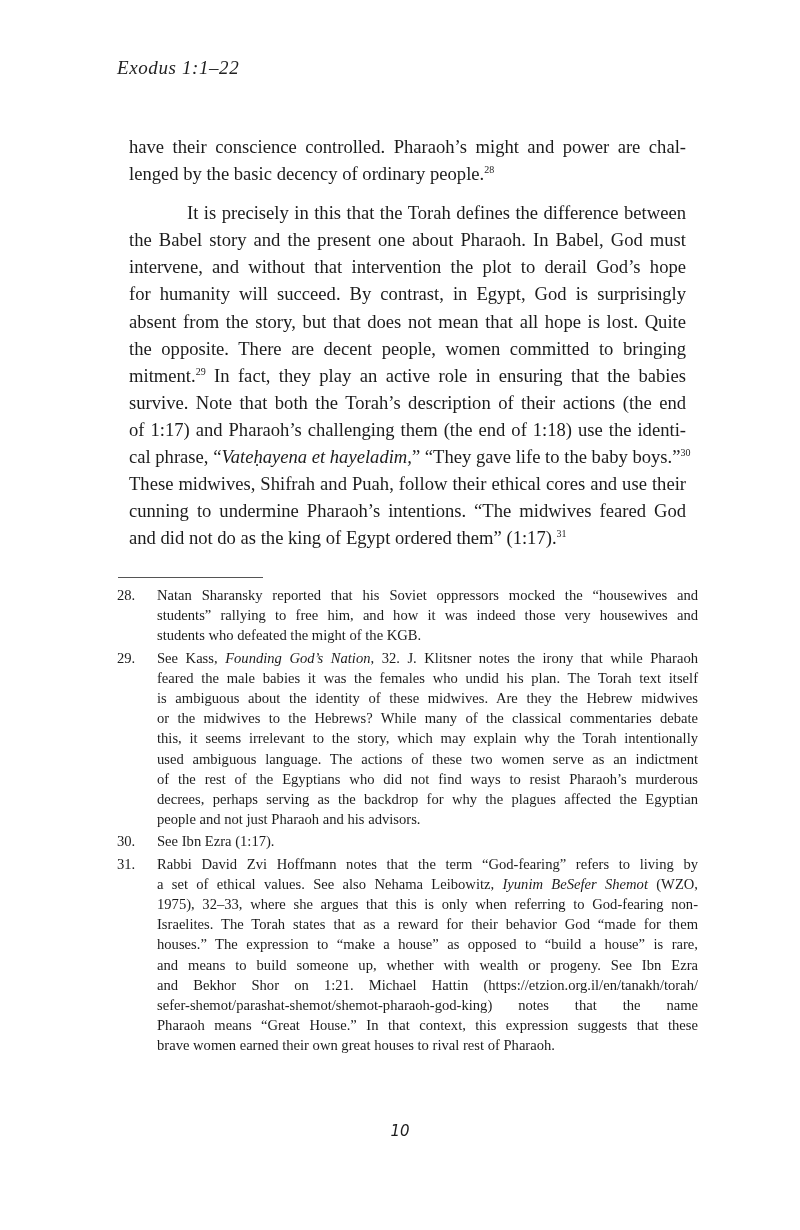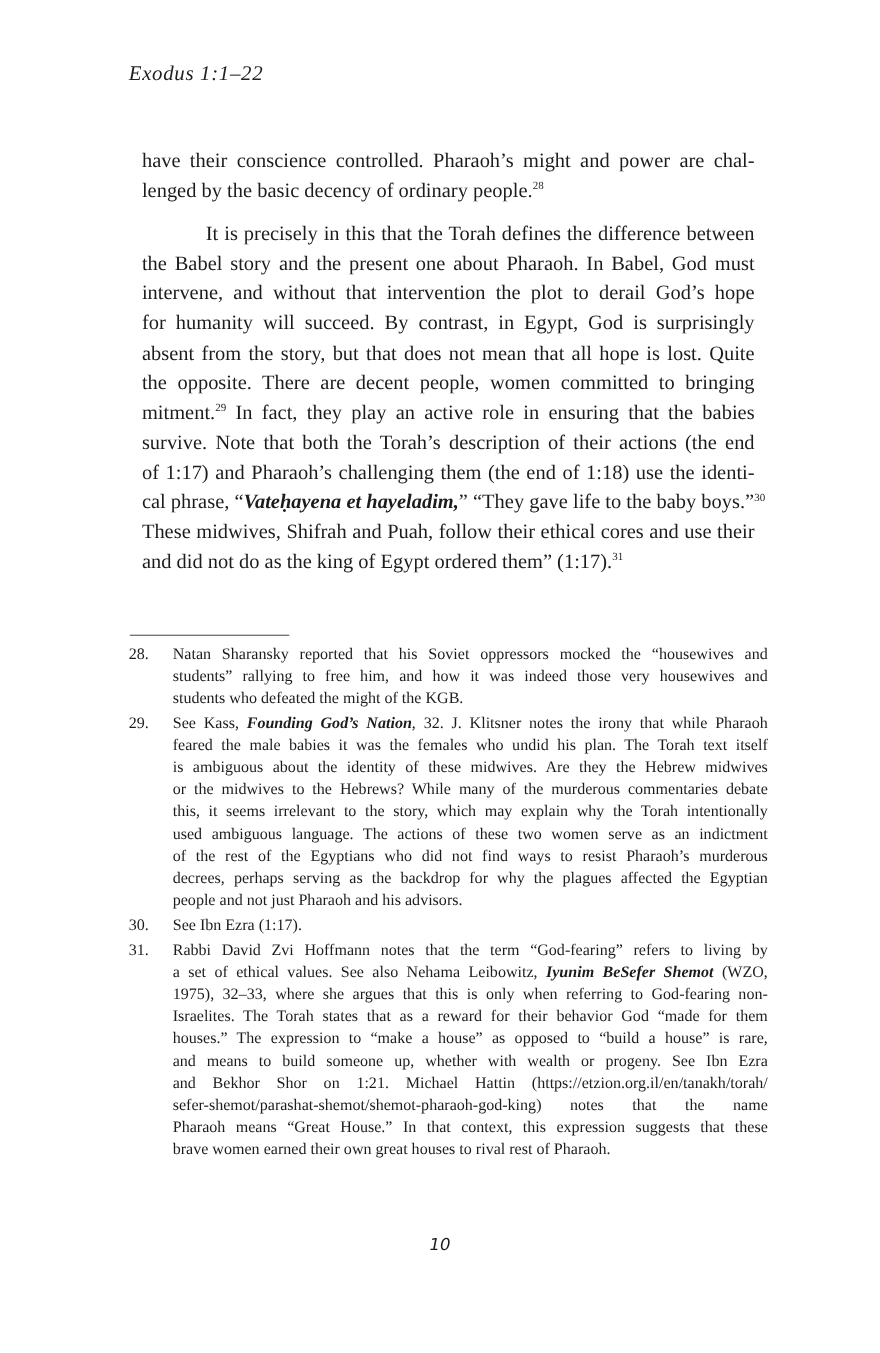--- a/index.html
+++ b/index.html
@@ -15,21 +15,21 @@
   sup { font-size: 10px; line-height: 0; vertical-align: 7px; }
   .rule { position: absolute; left: 118px; top: 577px; width: 145px; height: 1px; background: #555; }
   .footnotes { position: absolute; left: 117px; top: 585px; width: 581px;
                font-size: 14.6px; line-height: 20.2px; }
   .fn { position: relative; padding-left: 40px; margin: 0 0 2px 0; }
   .fn-num { position: absolute; left: 0; top: 0; }
   .fn .line { text-align: justify; text-align-last: justify; }
   .fn .line.last { text-align-last: left; }
   .page-number { position: absolute; left: 0; width: 800px; top: 1122px; text-align: center;
                  font-style: italic; font-size: 15px; font-family: "DejaVu Sans", sans-serif; }
-  em { font-style: italic; font-weight: bold; }
+  em { font-style: italic; }
 </style>
 </head>
 <body>
 
 <div class="running-head">Exodus 1:1–22</div>
 
 <div class="body-text">
   <p>
     <span class="line">have their conscience controlled. Pharaoh’s might and power are chal-</span>
     <span class="line last"><span>lenged by the basic decency of ordinary people.</span><sup>28</sup></span>
@@ -39,39 +39,40 @@
     <span class="line">the Babel story and the present one about Pharaoh. In Babel, God must</span>
     <span class="line">intervene, and without that intervention the plot to derail God’s hope</span>
     <span class="line">for humanity will succeed. By contrast, in Egypt, God is surprisingly</span>
     <span class="line">absent from the story, but that does not mean that all hope is lost. Quite</span>
     <span class="line">the opposite. There are decent people, women committed to bringing</span>
     <span class="line"><span>mitment.</span><sup>29</sup><span> In fact, they play an active role in ensuring that the babies</span></span>
     <span class="line">survive. Note that both the Torah’s description of their actions (the end</span>
     <span class="line">of 1:17) and Pharaoh’s challenging them (the end of 1:18) use the identi-</span>
     <span class="line"><span>cal phrase, “</span><em>Vateḥayena et hayeladim,</em><span>” “They gave life to the baby boys.”</span><sup>30</sup></span>
     <span class="line">These midwives, Shifrah and Puah, follow their ethical cores and use their</span>
+    <span class="line">cunning to undermine Pharaoh’s intentions. “The midwives feared God</span>
     <span class="line last"><span>and did not do as the king of Egypt ordered them” (1:17).</span><sup>31</sup></span>
   </p>
 </div>
 
 <div class="rule"></div>
 
 <div class="footnotes">
   <div class="fn">
     <span class="fn-num">28.</span>
     <span class="line">Natan Sharansky reported that his Soviet oppressors mocked the “housewives and</span>
     <span class="line">students” rallying to free him, and how it was indeed those very housewives and</span>
     <span class="line last">students who defeated the might of the KGB.</span>
   </div>
   <div class="fn">
     <span class="fn-num">29.</span>
     <span class="line"><span>See Kass, </span><em>Founding God’s Nation</em><span>, 32. J. Klitsner notes the irony that while Pharaoh</span></span>
     <span class="line">feared the male babies it was the females who undid his plan. The Torah text itself</span>
     <span class="line">is ambiguous about the identity of these midwives. Are they the Hebrew midwives</span>
-    <span class="line">or the midwives to the Hebrews? While many of the murderous commentaries debate</span>
+    <span class="line">or the midwives to the Hebrews? While many of the classical commentaries debate</span>
     <span class="line">this, it seems irrelevant to the story, which may explain why the Torah intentionally</span>
     <span class="line">used ambiguous language. The actions of these two women serve as an indictment</span>
     <span class="line">of the rest of the Egyptians who did not find ways to resist Pharaoh’s murderous</span>
     <span class="line">decrees, perhaps serving as the backdrop for why the plagues affected the Egyptian</span>
     <span class="line last">people and not just Pharaoh and his advisors.</span>
   </div>
   <div class="fn">
     <span class="fn-num">30.</span>
     <span class="line last">See Ibn Ezra (1:17).</span>
   </div>

